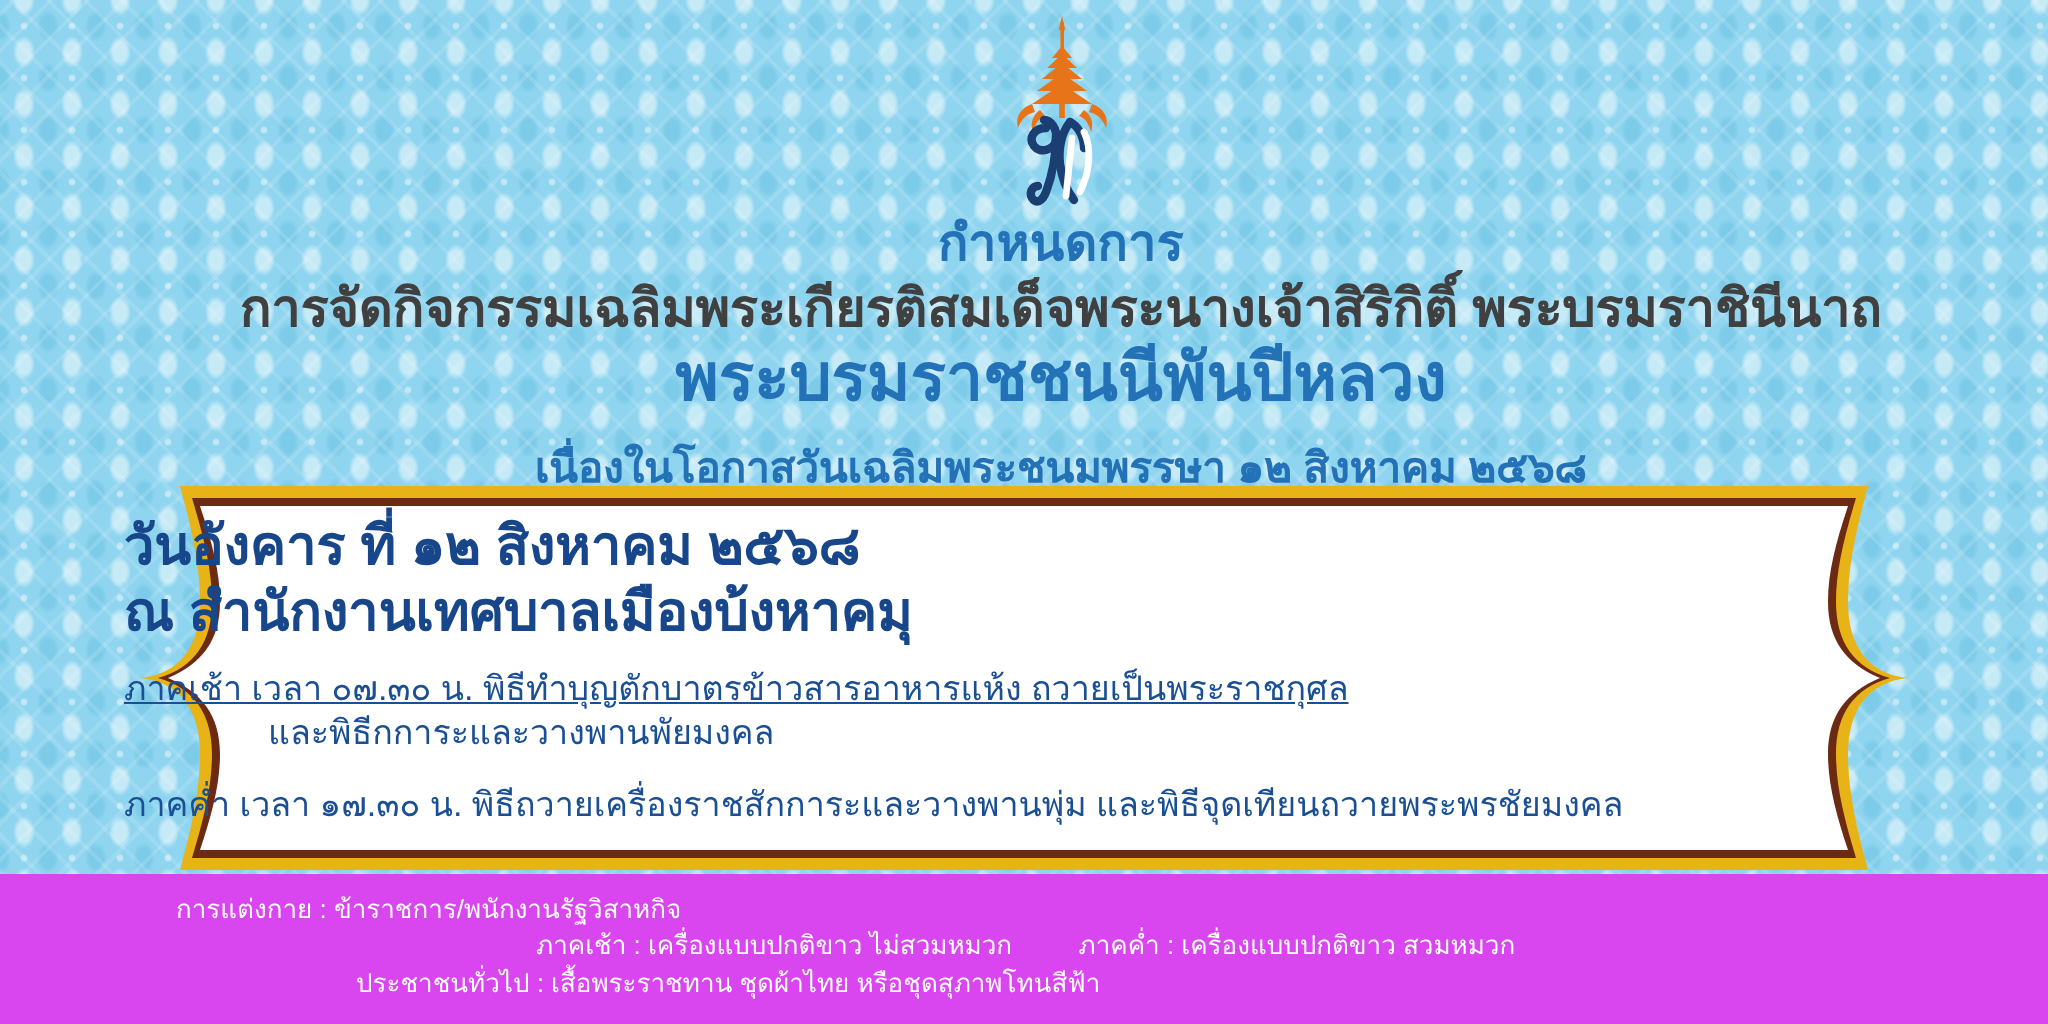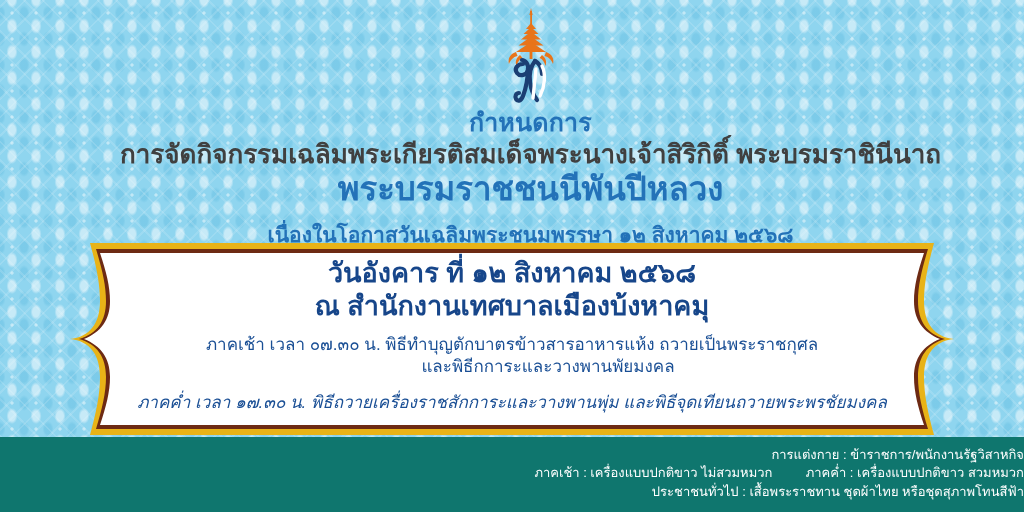--- a/index.html
+++ b/index.html
@@ -111,21 +111,20 @@
   #panel-gold  { z-index: 1; }
   #panel-brown { z-index: 2; }
   #panel-white { z-index: 3; }
 
   #panel-content {
     position: absolute;
     z-index: 4;
     left: 0; top: 0;
     width: 900px;
     height: 184px;
-    text-align: center;
     color: #1b4f8f;
   }
   .panel-title-1 {
     margin-top: 14px;
     font-size: 27px;
     font-weight: bold;
     color: #17468a;
     line-height: 1.22;
   }
   .panel-title-2 {
@@ -133,43 +132,41 @@
     font-weight: bold;
     color: #17468a;
     line-height: 1.22;
   }
   .sched {
     margin-top: 11px;
     font-size: 17px;
     color: #1a4f95;
     line-height: 1.33;
   }
-  .sched-row { white-space: nowrap; }
+  .sched-row { white-space: nowrap; text-decoration: underline; }
   .sched-cont {
     white-space: nowrap;
     padding-left: 72px;
   }
   .sched-evening {
     margin-top: 9px;
     font-size: 17px;
     color: #1a4f95;
     white-space: nowrap;
-    font-style: italic;
   }
 
   
   #footer {
     position: absolute;
     left: 0;
     top: 437px;
     width: 1024px;
     height: 75px;
-    background: #0f766e;
+    background: #d946ef;
     color: #ffffff;
-    text-align: right;
   }
   .ft-line {
     font-size: 13px;
     line-height: 1.42;
     white-space: nowrap;
   }
   .ft-1 { padding-top: 9px;  padding-left: 88px; }
   .ft-2 { padding-left: 268px; }
   .ft-3 { padding-left: 178px; }
   .ft-gap { display: inline-block; width: 26px; }

